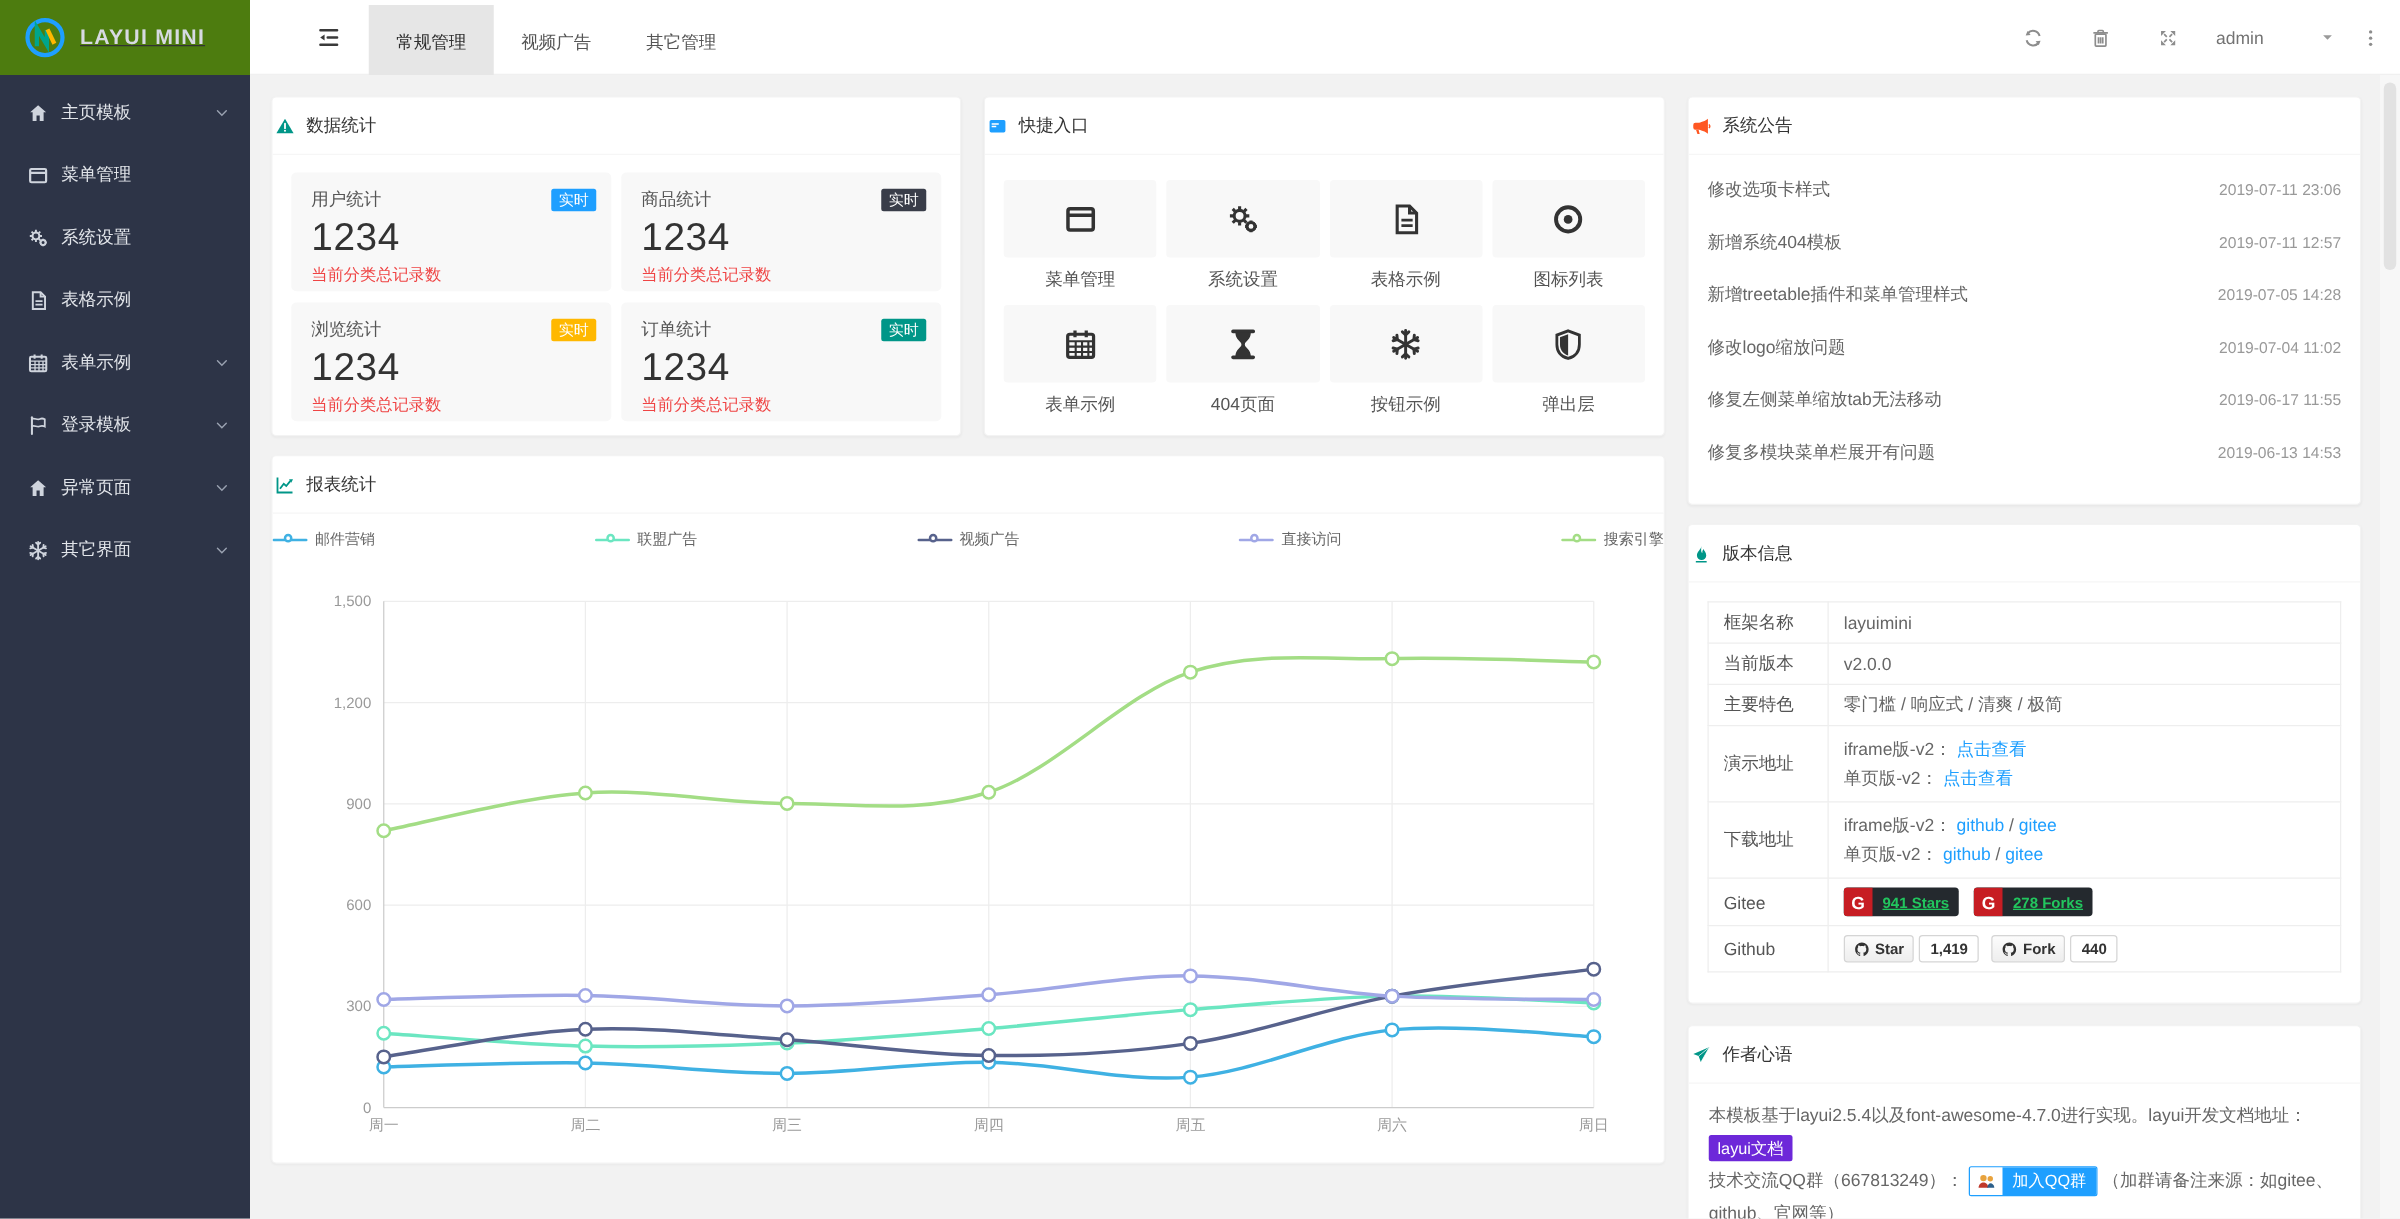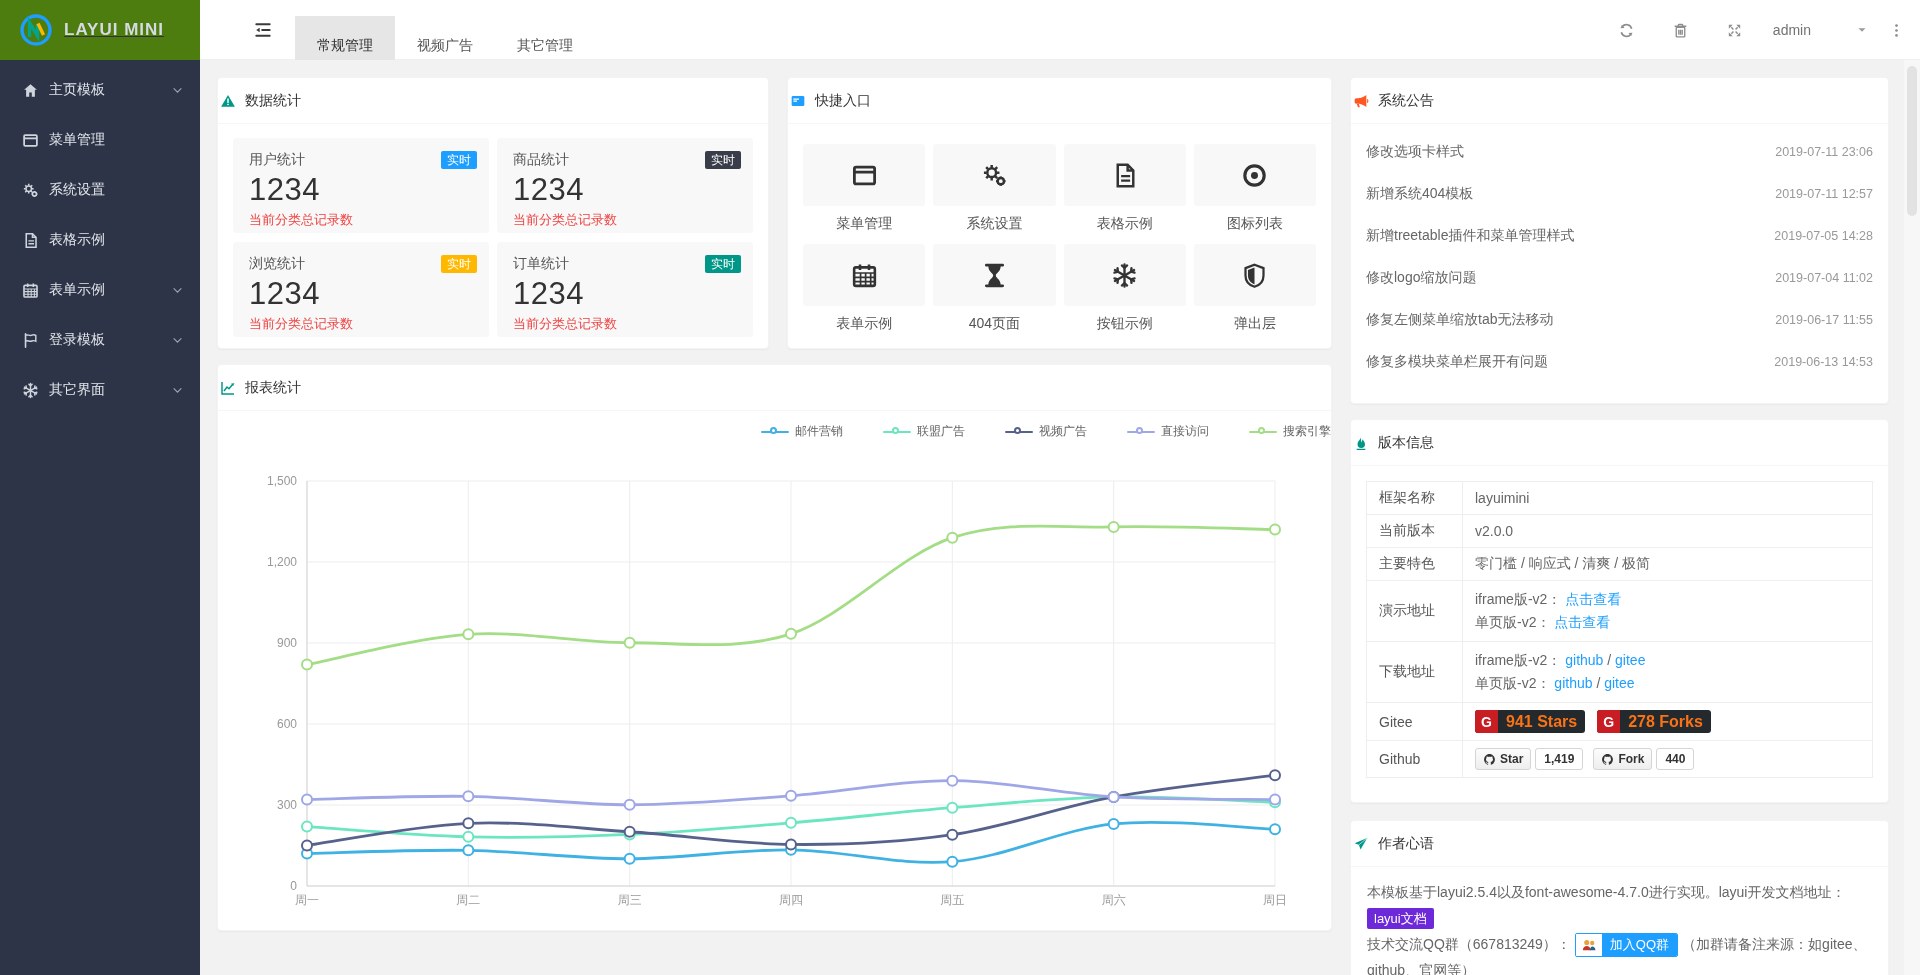--- a/index.html
+++ b/index.html
@@ -16,21 +16,21 @@
   .nav { position:absolute; top:65px; left:0; right:0; }
   .nav-item { height:50px; display:flex; align-items:center; padding:0 18px 0 22px; color:#e2e5ea; font-size:14px; cursor:pointer; position:relative; }
   .nav-item .nv-icon { width:17px; height:17px; margin-right:10px; color:#cfd4dd; flex:0 0 auto; }
   .nav-item .nv-chevron { position:absolute; right:16px; width:13px; height:13px; color:#9aa2b1; }
   .nv-icon svg, .nv-chevron svg { width:100%; height:100%; display:block; }
 
   
   .header { position:absolute; left:200px; top:0; width:1720px; height:60px; background:#fff; border-bottom:1px solid #f0f0f0; }
   .collapse-btn { position:absolute; left:33px; top:0; width:60px; height:60px; display:flex; align-items:center; justify-content:center; cursor:pointer; color:#3a3a3a; }
   .collapse-btn svg { width:20px; height:20px; }
-  .tabs { position:absolute; left:95px; top:16px; height:60px; display:flex; }
+  .tabs { position:absolute; left:95px; top:4px; height:60px; display:flex; }
   .tab { width:100px; height:60px; display:flex; align-items:center; justify-content:center; font-size:14px; color:#555; cursor:pointer; }
   .tab.active { background:#e6e6e6; color:#2f2f2f; }
   .header-right { position:absolute; right:12px; top:0; height:60px; display:flex; align-items:center; }
   .h-icon { width:24px; height:24px; color:#8d8d8d; margin-left:30px; cursor:pointer; display:flex; align-items:center; justify-content:center; }
   .h-icon svg { width:17px; height:17px; }
   .admin-box { display:flex; align-items:center; margin-left:26px; cursor:pointer; color:#737373; font-size:14px;gap:39px; }
   .admin-box .caret { width:12px; height:12px; margin-left:6px; color:#9a9a9a; }
   .caret svg { width:100%; height:100%; display:block; }
   .more-dots { margin-left:16px; }
 
@@ -57,21 +57,21 @@
   .stat-card .sc-caption { font-size:13px; color:#ef4444; margin-top:3px; }
 
   
   .quick-grid { padding:20px 15px 0 15px; display:grid; grid-template-columns:repeat(4,1fr); gap:10px 8px; }
   .quick-cell { text-align:center; cursor:pointer; }
   .quick-tile { background:#f8f8f8; border-radius:3px; height:62px; display:flex; align-items:center; justify-content:center; color:#333; }
   .quick-tile svg { width:27px; height:27px; }
   .quick-label { font-size:14px; color:#555; margin-top:6px; height:22px; line-height:22px; }
 
   
-  .legend { position:absolute; left:0; top:58px; width:100%; display:flex; justify-content:flex-end; gap:40px; z-index:2; }
+  .legend { position:absolute; left:0; top:58px; width:100%; display:flex; justify-content:space-between; gap:24px; z-index:2; }
   .lg-item { display:flex; align-items:center; cursor:pointer; }
   .lg-marker { position:relative; width:28px; height:12px; }
   .lg-line { position:absolute; left:0; top:5px; width:28px; height:2.5px; background:currentColor; border-radius:2px; }
   .lg-dot { position:absolute; left:9px; top:1px; width:7px; height:7px; background:#fff; border:2px solid currentColor; border-radius:50%; }
   .lg-label { font-size:12px; color:#666; margin-left:6px; }
   #chart-svg { position:absolute; left:0; top:46px; }
 
   
   .ann-list { padding:7px 15px 0 15px; }
   .ann-row { height:42px; display:flex; align-items:center; justify-content:space-between; cursor:pointer; }
@@ -80,21 +80,21 @@
 
   
   .ver-wrap { padding:15px; }
   table.ver { width:100%; border-collapse:collapse; font-size:14px; }
   table.ver td { border:1px solid #eee; padding:7px 12px; color:#666; vertical-align:middle; }
   table.ver td.lbl { width:96px; color:#555; }
   .vlink { color:#1E9FFF; text-decoration:none; cursor:pointer; }
   .vline { line-height:23px; }
   .gitee-badge { display:inline-flex; align-items:center; height:23px; background:#24292e; border-radius:3px; overflow:hidden; margin-right:12px; cursor:pointer; vertical-align:middle; }
   .gitee-badge .gt-icon { width:23px; height:23px; background:#c71d23; color:#fff; font-weight:bold; font-size:14px; display:flex; align-items:center; justify-content:center; }
-  .gitee-badge .gt-text { color:#f97316; font-size:16px; font-weight:bold; padding:0 8px; }
+  .gitee-badge .gt-text { color:#22c55e; font-size:12px; font-weight:bold; padding:0 8px;text-decoration:underline; }
   .gh-badge { display:inline-flex; align-items:center; margin-right:10px; cursor:pointer; vertical-align:middle; }
   .gh-btn { display:inline-flex; align-items:center; height:22px; padding:0 7px; background:linear-gradient(#fcfcfc,#eeeeee); border:1px solid #d5d5d5; border-radius:3px; font-size:12px; font-weight:bold; color:#333; }
   .gh-btn svg { width:13px; height:13px; margin-right:4px; }
   .gh-count { display:inline-flex; align-items:center; height:22px; padding:0 8px; margin-left:4px; background:#fff; border:1px solid #d5d5d5; border-radius:3px; font-size:12px; font-weight:bold; color:#333; }
 
   
   .author-body { padding:12px 16px; font-size:14px; color:#666; line-height:26px; }
   .doc-badge { display:inline-block; background:#6d28d9; color:#fff; font-size:13px; padding:2px 7px; border-radius:2px; line-height:17px; cursor:pointer; }
   .qq-badge { display:inline-flex; align-items:center; height:24px; border:1px solid #1E9FFF; border-radius:2px; overflow:hidden; vertical-align:middle; margin:0 4px; cursor:pointer; }
   .qq-badge .qq-img { width:26px; height:24px; background:#fff; display:flex; align-items:center; justify-content:center; }
@@ -181,20 +181,33 @@
           </span>
         </div>
         <div class="nav-item">
           <span class="nv-icon">
             <svg viewBox="0 0 24 24">
               <path d="M5 2.5 V21.5" stroke="currentColor" stroke-width="2.3" stroke-linecap="round"></path>
               <path d="M5 4.5 C8 3 11 6 14 4.5 C16 3.6 18 4 19.5 4.8 V13 C18 12.2 16 11.8 14 12.7 C11 14.2 8 11.2 5 12.7" fill="none" stroke="currentColor" stroke-width="2"></path>
             </svg>
           </span>
           <span>登录模板</span>
+          <span class="nv-chevron">
+            <svg viewBox="0 0 24 24">
+              <path d="M5.5 8.5 L12 15 L18.5 8.5" fill="none" stroke="currentColor" stroke-width="2.1" stroke-linecap="round"></path>
+            </svg>
+          </span>
+        </div>
+        <div class="nav-item">
+          <span class="nv-icon">
+            <svg viewBox="0 0 24 24">
+              <path d="M12 3.2 L21 11 H18.2 V20.8 H13.8 V14.8 H10.2 V20.8 H5.8 V11 H3 Z" fill="currentColor"></path>
+            </svg>
+          </span>
+          <span>异常页面</span>
           <span class="nv-chevron">
             <svg viewBox="0 0 24 24">
               <path d="M5.5 8.5 L12 15 L18.5 8.5" fill="none" stroke="currentColor" stroke-width="2.1" stroke-linecap="round"></path>
             </svg>
           </span>
         </div>
         <div class="nav-item">
           <span class="nv-icon">
             <svg viewBox="0 0 24 24">
               <g stroke="currentColor" stroke-width="2.1" stroke-linecap="round" fill="none">

